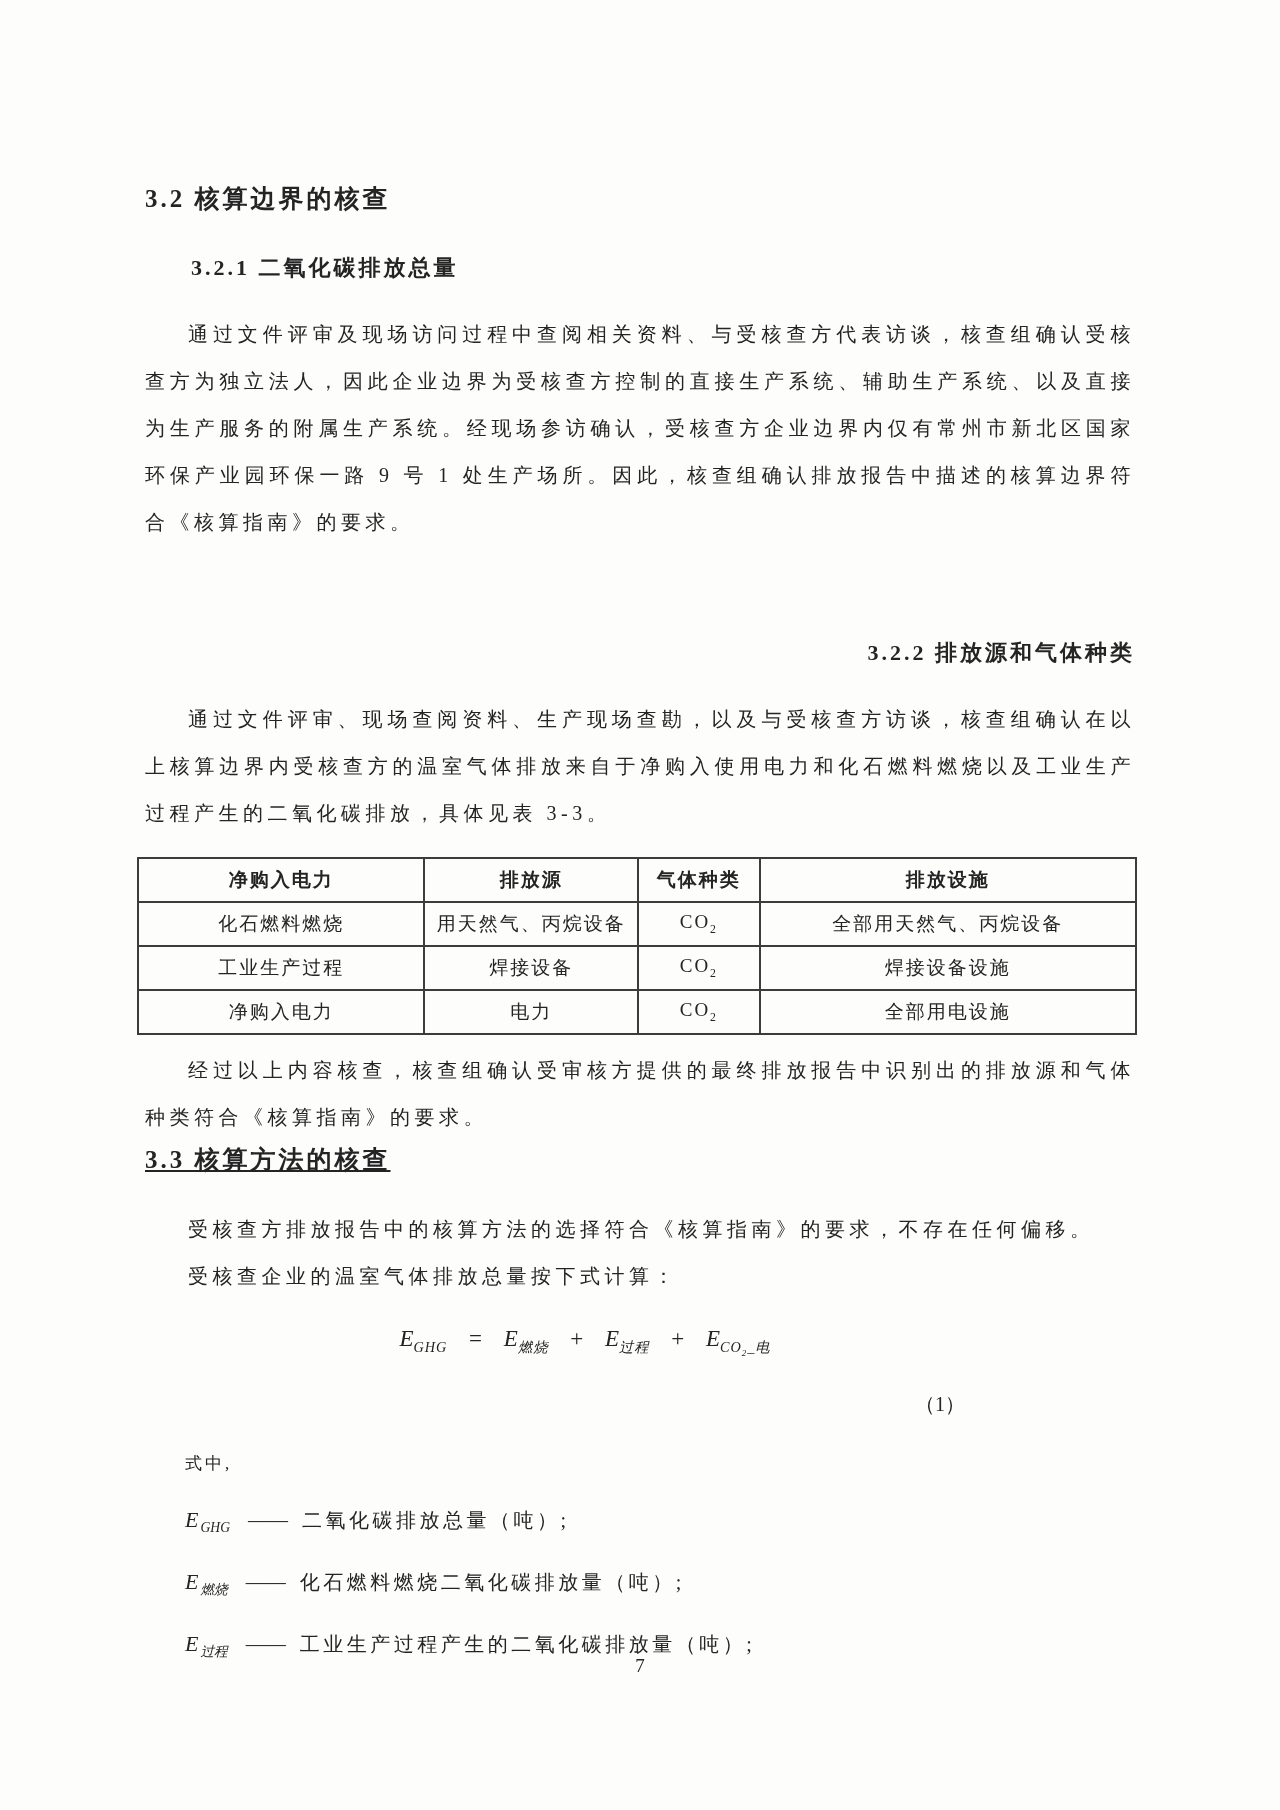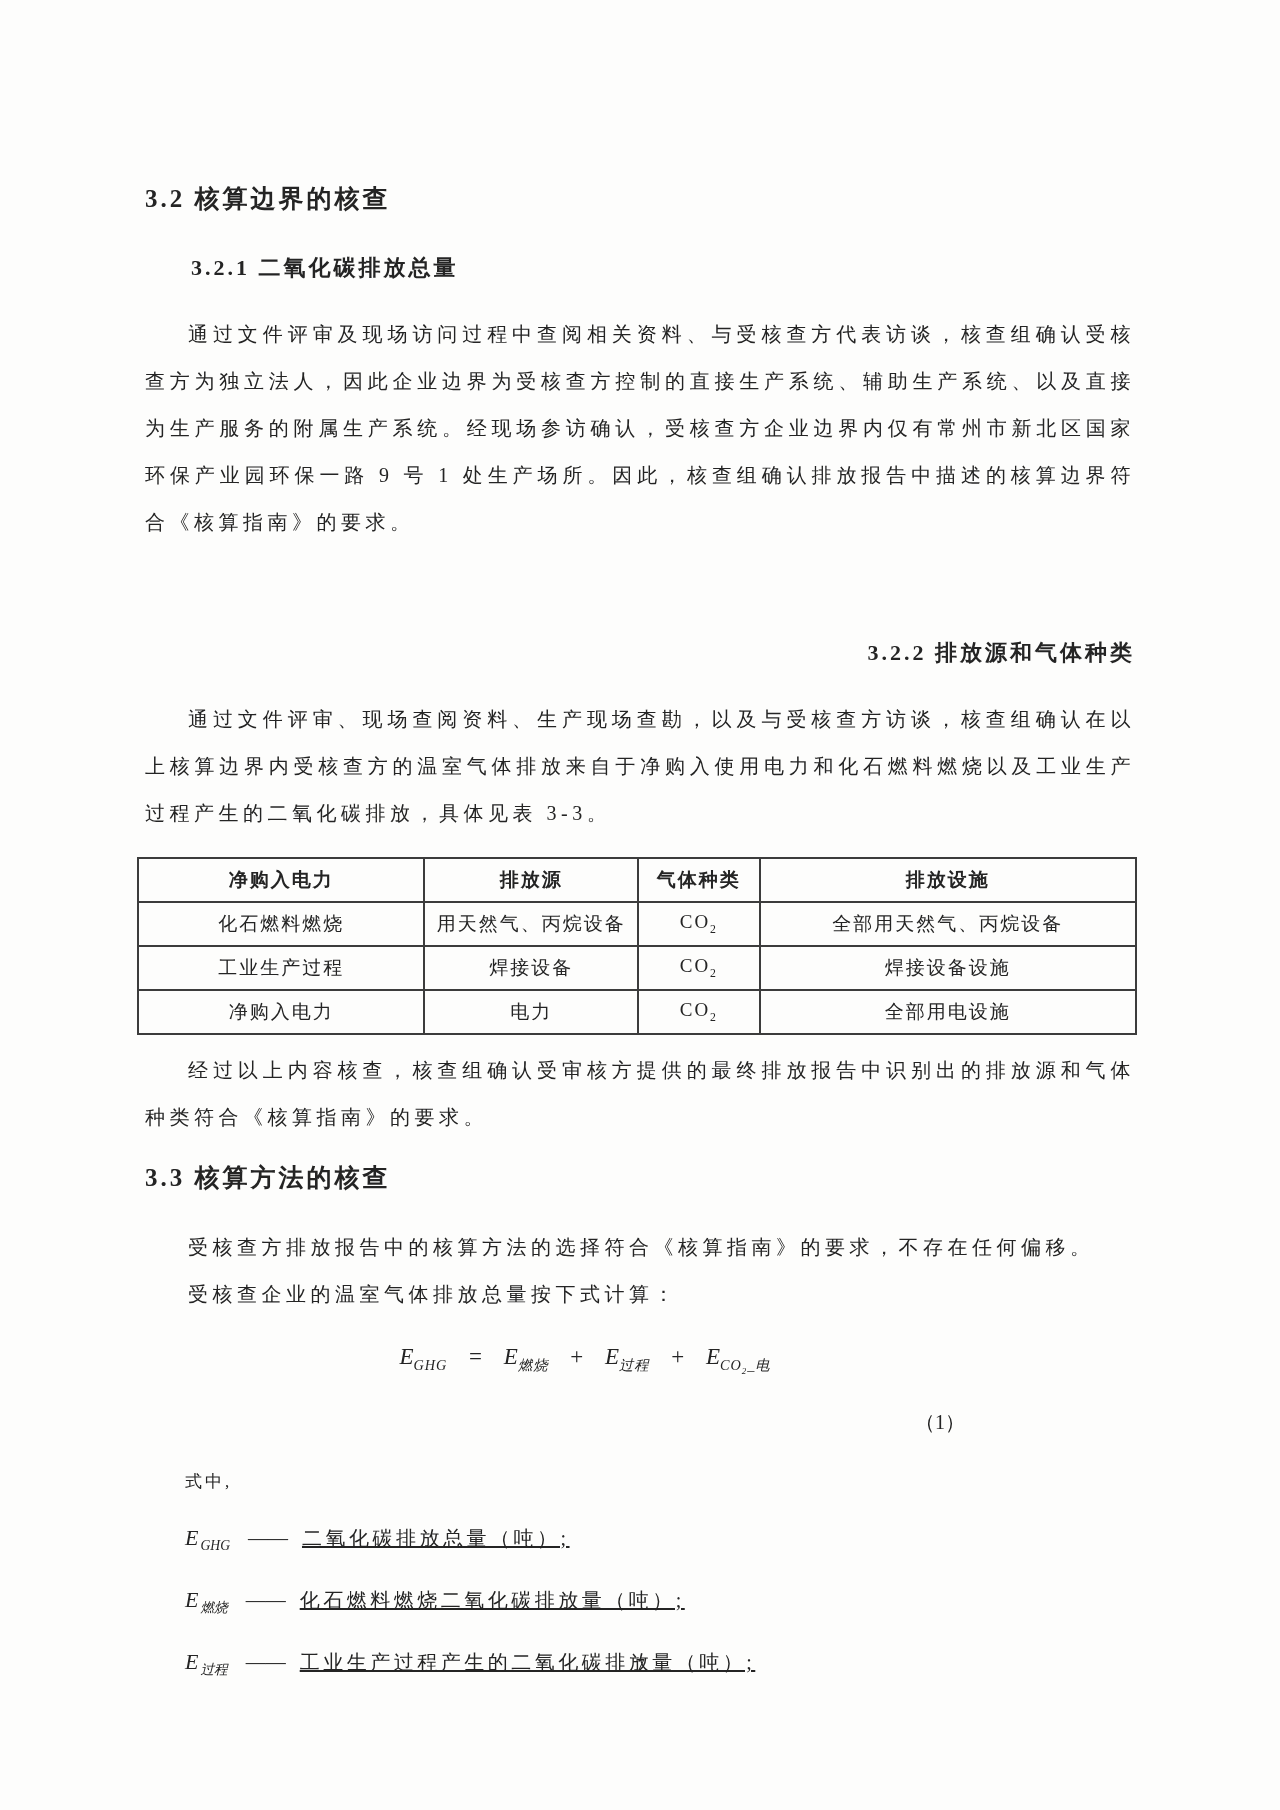--- a/index.html
+++ b/index.html
@@ -21,21 +21,21 @@
     font-size: 25px; font-weight: bold;
     letter-spacing: 3px;
     margin: 0 0 38px 0;
   }
   .h-sub {
     font-size: 22px; font-weight: bold;
     letter-spacing: 3px;
     margin: 0 0 28px 46px;
   }
   .h-sub-2 { margin-top: 92px; text-align: right; }
-  .h-sec-2 { margin-top: 20px; margin-bottom: 30px; }
+  .h-sec-2 { margin-top: 2px; margin-bottom: 30px; text-decoration: underline; }
   
   .para {
     font-size: 20px;
     line-height: 47px;
     letter-spacing: 4.5px;
     text-align: justify;
     text-indent: 2.15em;
     margin: 0;
   }
   
@@ -88,21 +88,21 @@
     margin: 34px 0 0 40px;
   }
   .def-line {
     margin: 32px 0 0 40px;
     font-size: 20px;
     letter-spacing: 2px;
   }
   .def-sym { font-style: italic; font-size: 22px; }
   .def-sym sub { font-style: italic; letter-spacing: 0; }
   .def-dash { margin: 0 14px 0 18px; letter-spacing: 0; }
-  .def-text { letter-spacing: 3.5px; text-decoration: underline; }
+  .def-text { letter-spacing: 3.5px; }
   
   .page-number {
     position: absolute;
     top: 1655px; left: 0;
     width: 100%;
     text-align: center;
     font-size: 19px;
   }
 </style>
 </head>

